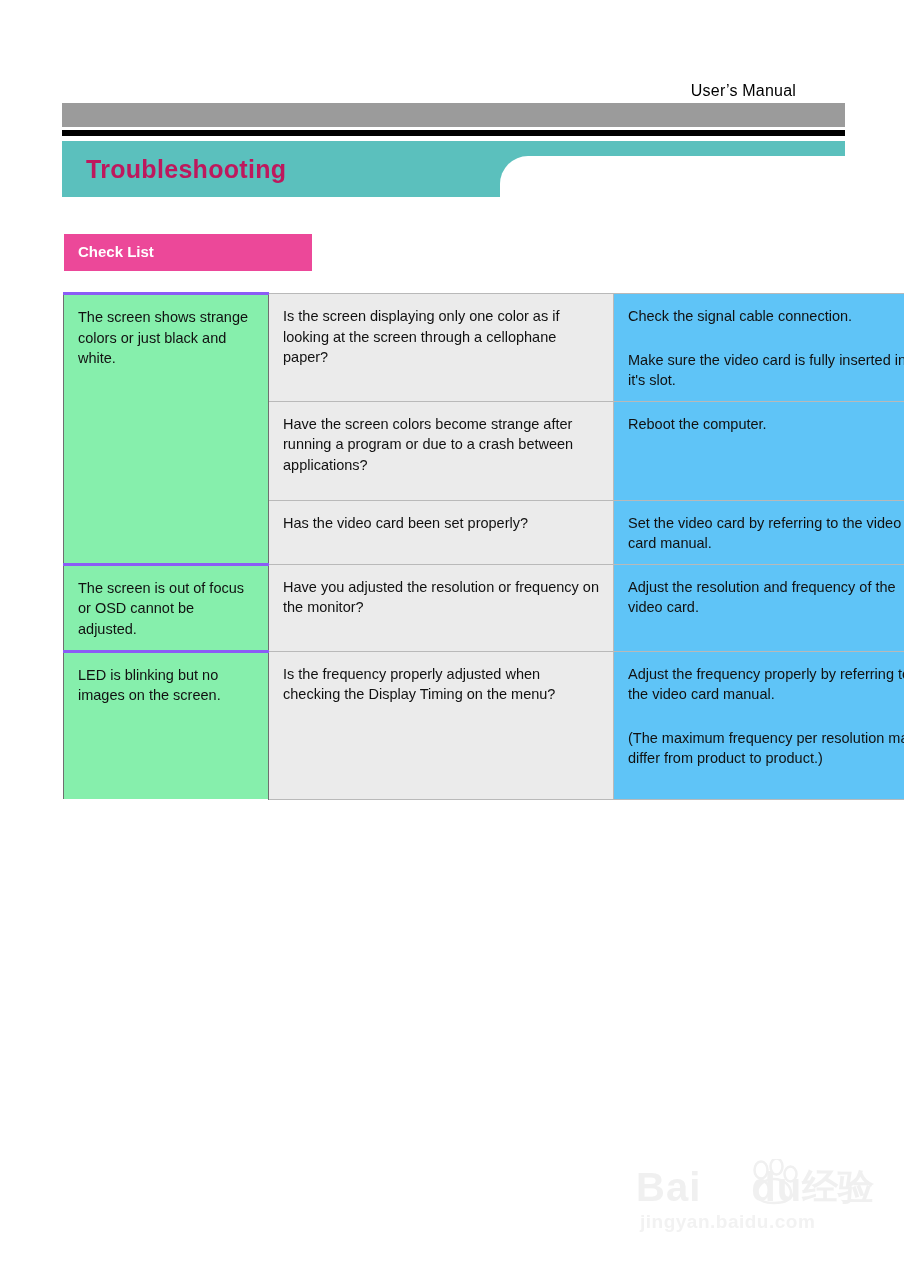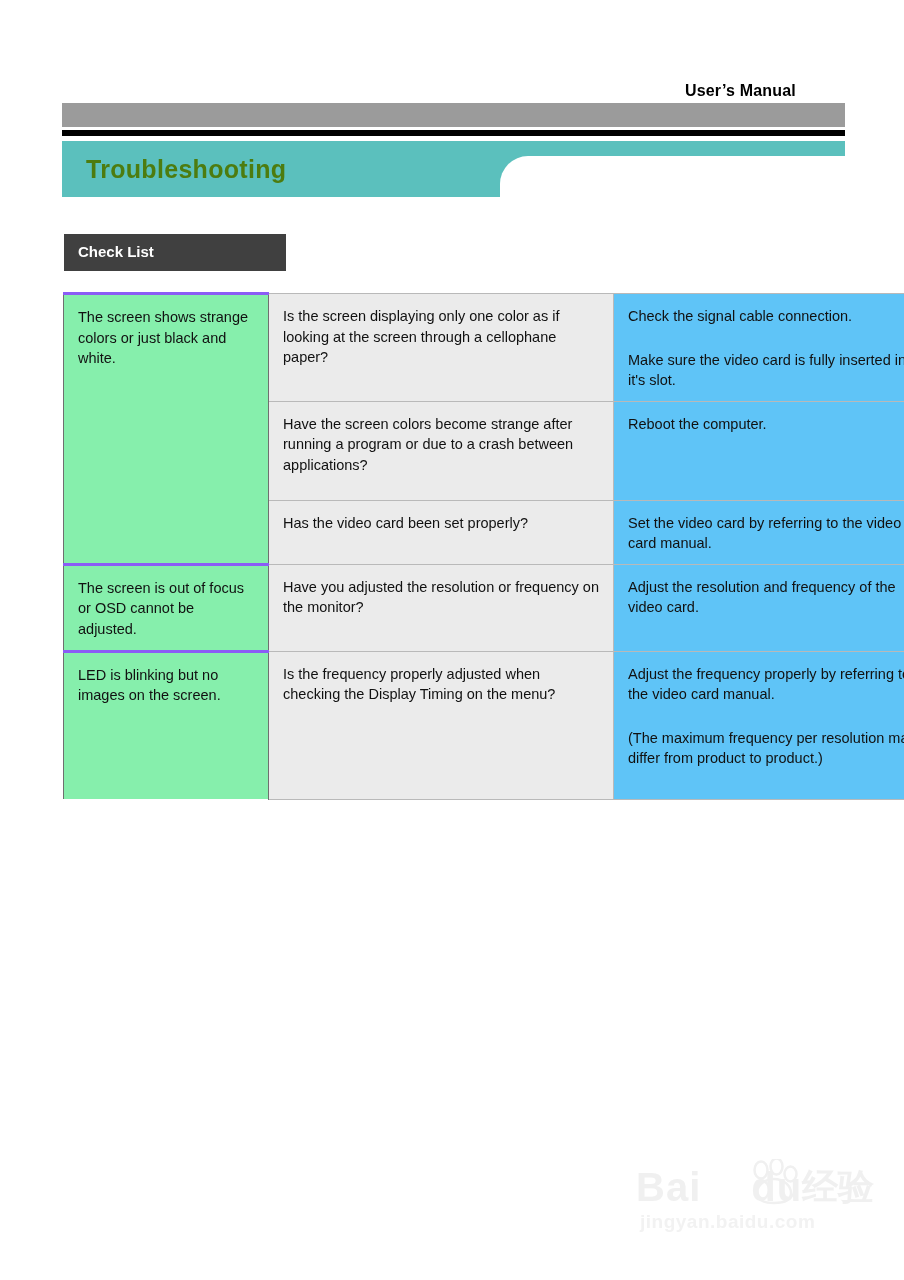--- a/index.html
+++ b/index.html
@@ -14,21 +14,21 @@
     position: relative;
     overflow: hidden;
   }
 
   
   .manual-label {
     position: absolute;
     right: 108px;
     top: 82px;
     font-size: 16px;
-    font-weight: bold;
+    font-weight: normal;
     color: #000000;
     letter-spacing: 0.2px;
     white-space: nowrap;
   }
   .gray-bar {
     position: absolute;
     left: 62px;
     top: 103px;
     width: 783px;
     height: 24px;
@@ -82,33 +82,33 @@
     height: 28px;
     background: #ffffff;
     border-top-left-radius: 28px;
   }
   .section-title {
     position: absolute;
     left: 86px;
     top: 155px;
     font-size: 25px;
     font-weight: bold;
-    color: #4d7c0f;
+    color: #be185d;
     letter-spacing: 0.3px;
     z-index: 5;
   }
 
   
   .check-badge {
     position: absolute;
     left: 64px;
     top: 234px;
-    width: 222px;
+    width: 248px;
     height: 37px;
-    background: #404040;
+    background: #ec4899;
     box-sizing: border-box;
   }
   .check-badge-label {
     position: absolute;
     left: 14px;
     top: 9px;
     font-size: 15px;
     font-weight: bold;
     color: #ffffff;
   }

